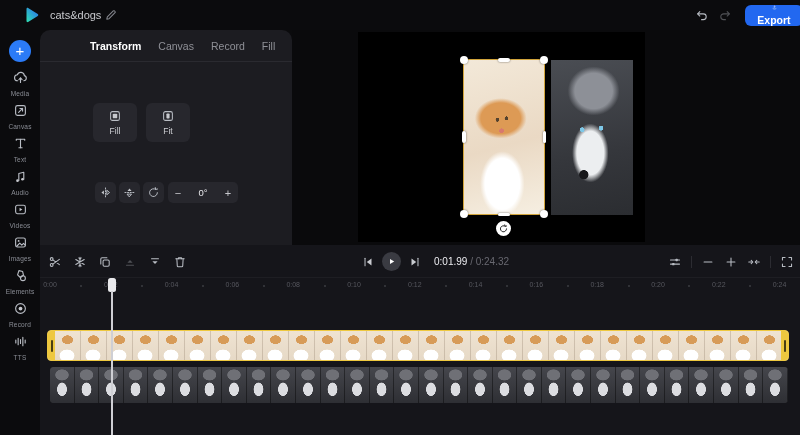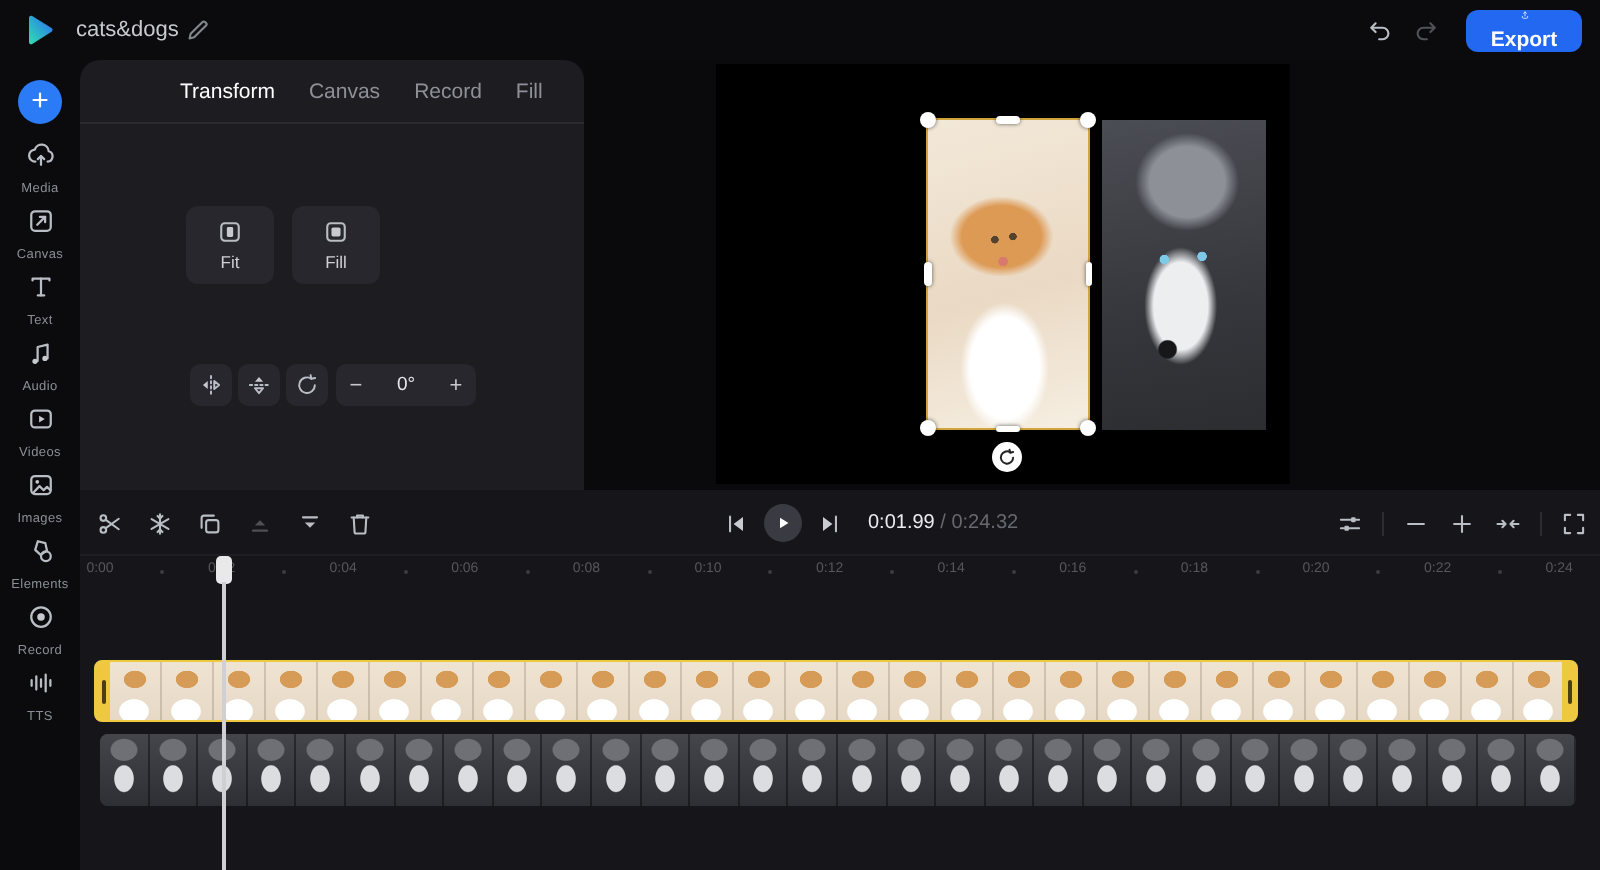--- a/index.html
+++ b/index.html
@@ -1,21 +1,21 @@
 <!DOCTYPE html>
 <html><head>
 <meta charset="utf-8">
 <style>
   * { box-sizing: border-box; margin: 0; padding: 0; }
   html,body { width:800px; height:435px; background:#0b0b0d; overflow:hidden;
               font-family:"Liberation Sans","DejaVu Sans",sans-serif; }
   .stage { position:relative; width:800px; height:435px; background:#0b0b0d; }
 
   
-  .topbar { position:absolute; left:0; top:0; width:678px; height:30px;padding-left:48px; }
+  .topbar { position:absolute; left:12px; top:0; width:678px; height:30px;padding-left:48px; }
   .logo { position:absolute; left:10px; top:6px; width:18px; height:18px; }
   .proj-title { position:absolute; left:38px; top:9px; font-size:11px; color:#c9cace; }
   .edit-ic { position:absolute; left:92px; top:8px; width:14px; height:14px; }
   .undo-ic { position:absolute; left:683px; top:8px; width:14px; height:14px; cursor:pointer; }
   .redo-ic { position:absolute; left:706px; top:8px; width:14px; height:14px; opacity:.4; cursor:pointer; }
   .export-btn { position:absolute; left:733px; top:5px; width:58px; height:21px; background:#2268f0;
     border:none; border-radius:6px; color:#fff; font-size:10.5px; font-weight:700;
     display:flex; align-items:center; justify-content:center; gap:4px; cursor:pointer;flex-direction:column; }
 
   
@@ -25,21 +25,21 @@
   .side-item { position:absolute; left:0; width:40px; text-align:center; cursor:pointer; }
   .side-item svg { width:15px; height:15px; }
   .side-label { display:block; font-size:6.5px; color:#8b8e96; margin-top:1px; letter-spacing:.2px; }
 
   
   .panel { position:absolute; left:40px; top:30px; width:252px; height:215px; background:#1c1c21;
     border-radius:10px 10px 0 0; }
   .tabs { display:flex; gap:17px; padding:0 0 0 50px; height:32px; align-items:center;
     border-bottom:1px solid #2a2a30; }
   .tab { font-size:10.5px; color:#8f9097; cursor:pointer; }
-  .tab.active { color:#ffffff; font-weight:400; }
+  .tab.active { color:#ffffff; font-weight:700; }
   .scale-row { position:absolute; left:53px; top:73px; display:flex; gap:9px; }
   .scale-btn { width:44px; height:39px; background:#27272d; border:none; border-radius:6px;
     display:flex; flex-direction:column; align-items:center; justify-content:center; gap:3px; cursor:pointer; }
   .scale-btn svg { width:14px; height:14px; }
   .scale-label { font-size:8.5px; color:#cfd0d4; }
   .fr-label { position:absolute; left:53px; top:131px; width:145px; text-align:center;
     font-size:10px; color:#97989f; }
   .fr-btn { position:absolute; top:152px; width:21px; height:21px; background:#27272d; border:none;
     border-radius:5px; display:flex; align-items:center; justify-content:center; cursor:pointer; }
   .fr-btn svg { width:13px; height:13px; }
@@ -243,30 +243,30 @@
     <div class="tabs">
       <span class="tab active">Transform</span>
       <span class="tab">Canvas</span>
       <span class="tab">Record</span>
       <span class="tab">Fill</span>
     </div>
     <div class="scale-row">
       <button class="scale-btn">
         <svg viewBox="0 0 16 16">
           <rect x="3" y="3" width="10" height="10" rx="2"></rect>
-          <rect x="6.2" y="5.2" width="3.6" height="5.6" rx="0.8" fill="#c7c9ce" stroke="none"></rect>
+          <rect x="5.4" y="5.4" width="5.2" height="5.2" rx="1" fill="#c7c9ce" stroke="none"></rect>
         </svg>
-        <span class="scale-label">Fit</span>
+        <span class="scale-label">Fill</span>
       </button>
       <button class="scale-btn">
         <svg viewBox="0 0 16 16">
           <rect x="3" y="3" width="10" height="10" rx="2"></rect>
-          <rect x="5.4" y="5.4" width="5.2" height="5.2" rx="1" fill="#c7c9ce" stroke="none"></rect>
+          <rect x="6.2" y="5.2" width="3.6" height="5.6" rx="0.8" fill="#c7c9ce" stroke="none"></rect>
         </svg>
-        <span class="scale-label">Fill</span>
+        <span class="scale-label">Fit</span>
       </button>
     </div>
     <button class="fr-btn" style="left:55px">
       <svg viewBox="0 0 16 16">
         <path d="M8 2.4v11.2" stroke-dasharray="1.4 1.8"></path>
         <path d="M6 5.5L3 8l3 2.5z" fill="#c7c9ce" stroke="none"></path>
         <path d="M10 5.5L13 8l-3 2.5z"></path>
       </svg>
     </button>
     <button class="fr-btn" style="left:79px">

